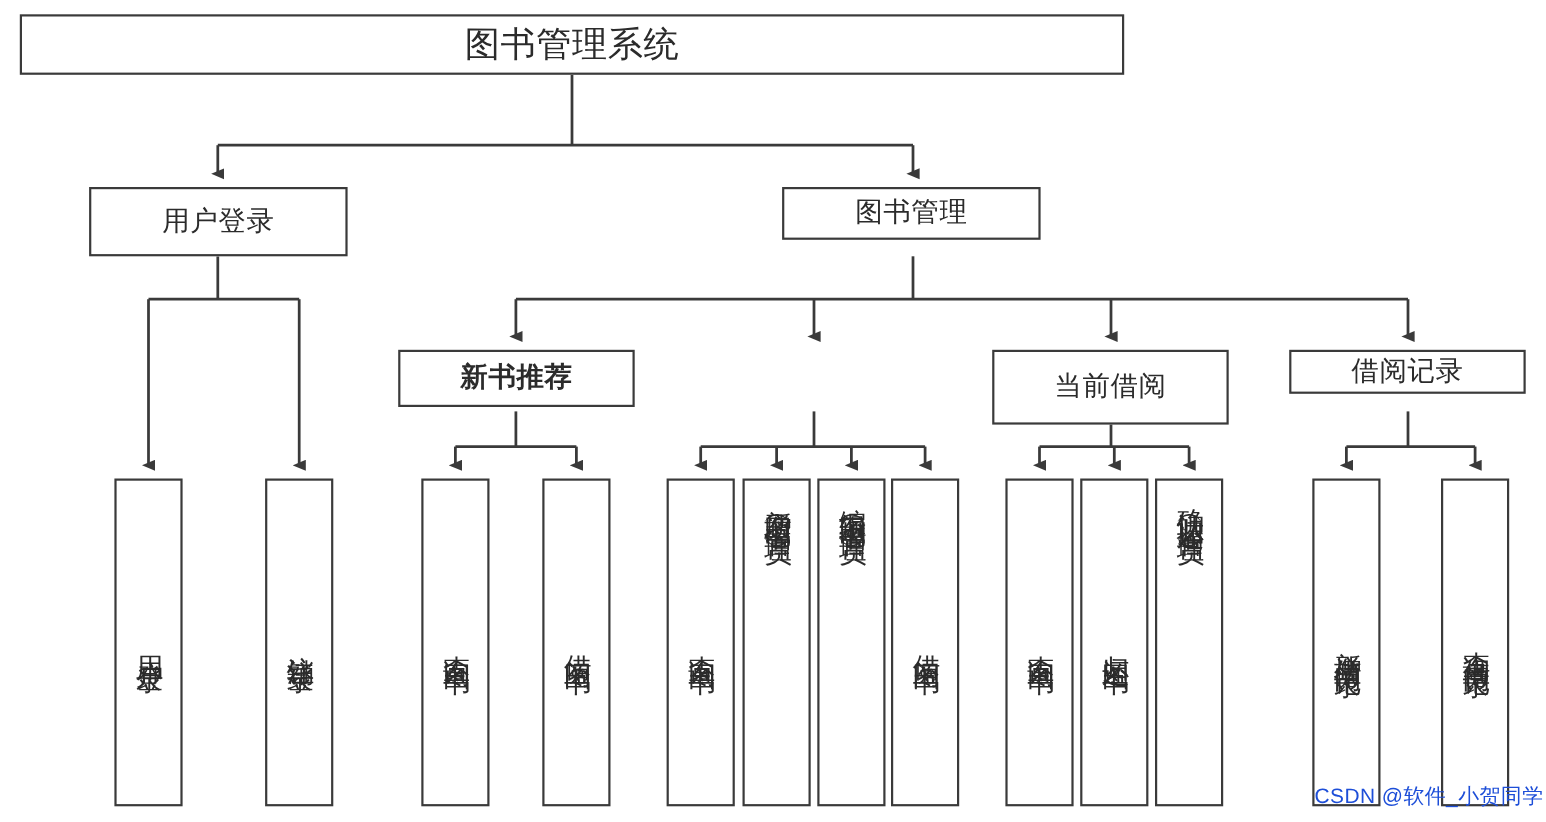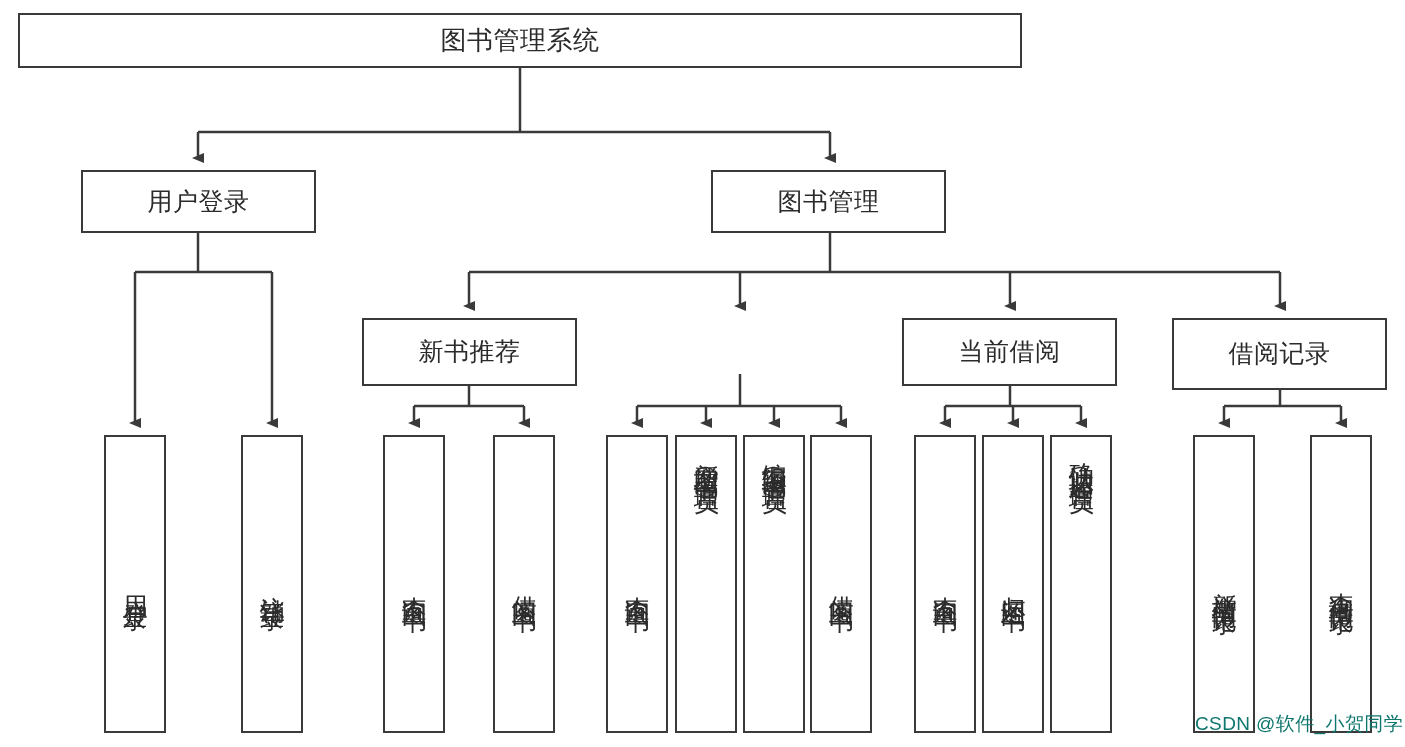--- a/index.html
+++ b/index.html
@@ -54,28 +54,28 @@
     text-orientation: upright;
     font-size: 25px;
     margin: 0 auto;
     letter-spacing: 4px;
   }
   .node.vertical.center-text {
     align-items: center;
     padding-top: 0;
   }
   #root-node .node-label {
-    font-size: 26px;
+    font-size: 32px;
   }
   #watermark {
     position: absolute;
     left: 1195px;
     top: 711px;
     font-size: 19px;
-    color: #0f766e;
+    color: #1d4ed8;
     white-space: nowrap;
     letter-spacing: 0.4px;
   }
 </style>
 </head>
 <body>
 
 <div id="diagram-root">
 
   <svg id="edge-layer" viewBox="0 0 1405 747" width="1405" height="747">
@@ -128,31 +128,31 @@
     </g>
   </svg>
 
   <div class="node horizontal" id="root-node" style="left:18px; top:13px; width:1004px; height:55px;">
     <span class="node-label">图书管理系统</span>
   </div>
 
   <div class="node horizontal" style="left:81px; top:170px; width:235px; height:63px;">
     <span class="node-label">用户登录</span>
   </div>
-  <div class="node horizontal" style="left:711px; top:170px; width:235px; height:63px;">
+  <div class="node horizontal" style="left:711px; top:170px; width:235px; height:48px;">
     <span class="node-label">图书管理</span>
   </div>
 
-  <div class="node horizontal" style="left:362px; top:318px; width:215px; height:68px;">
+  <div class="node horizontal" style="left:362px; top:318px; width:215px; height:52px;font-weight:bold;">
     <span class="node-label">新书推荐</span>
   </div>
   <div class="node horizontal" style="left:902px; top:318px; width:215px; height:68px;">
     <span class="node-label">当前借阅</span>
   </div>
-  <div class="node horizontal" style="left:1172px; top:318px; width:215px; height:72px;">
+  <div class="node horizontal" style="left:1172px; top:318px; width:215px; height:40px;">
     <span class="node-label">借阅记录</span>
   </div>
 
   <div class="node vertical center-text" style="left:104px; top:435px; width:62px; height:298px;">
     <span class="node-label">用户登录</span>
   </div>
   <div class="node vertical center-text" style="left:241px; top:435px; width:62px; height:298px;">
     <span class="node-label">注销登录</span>
   </div>
 

